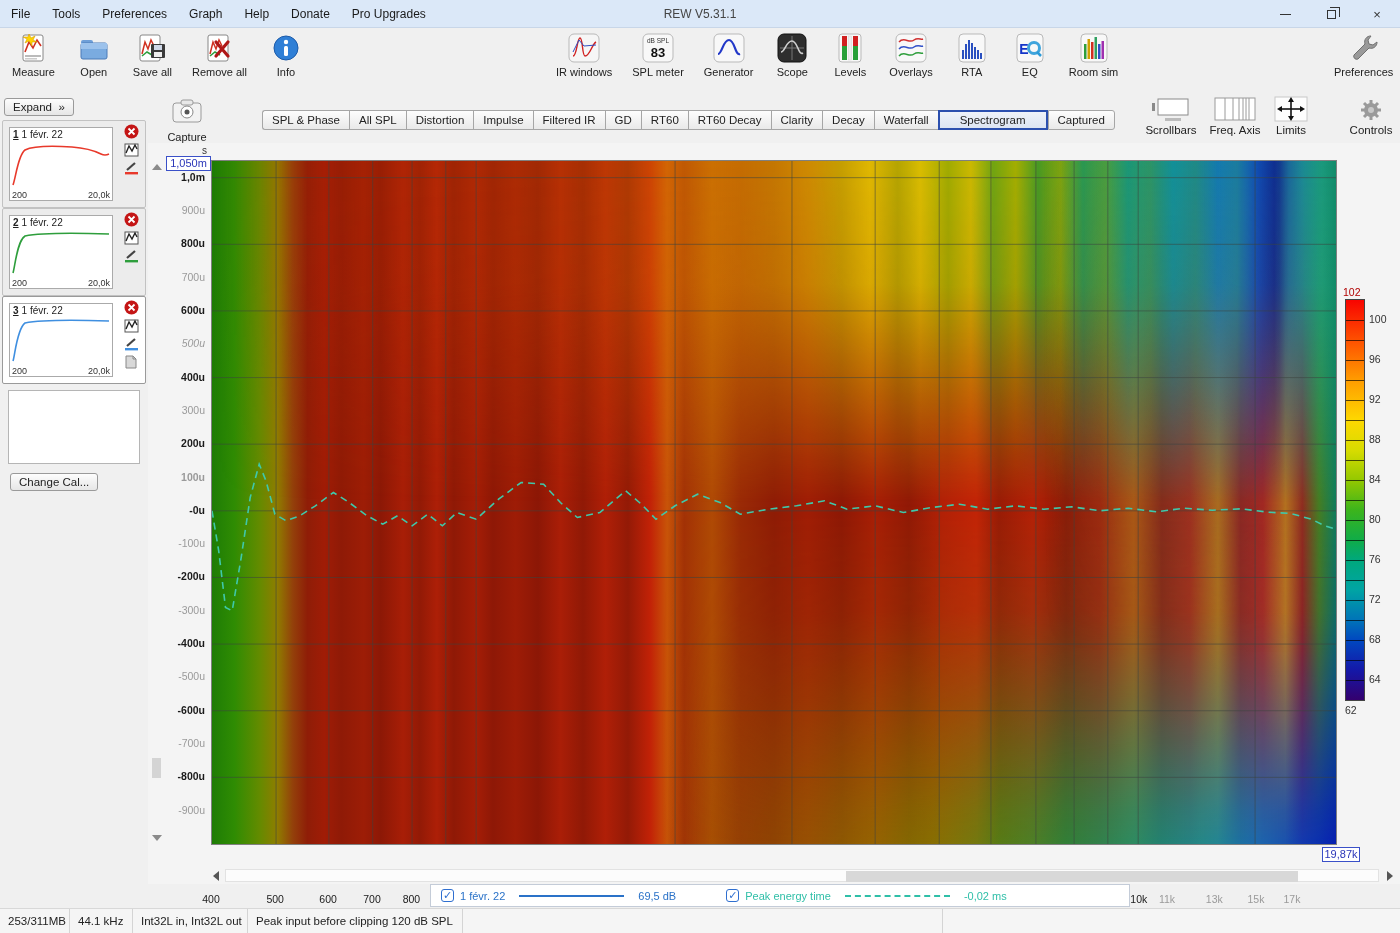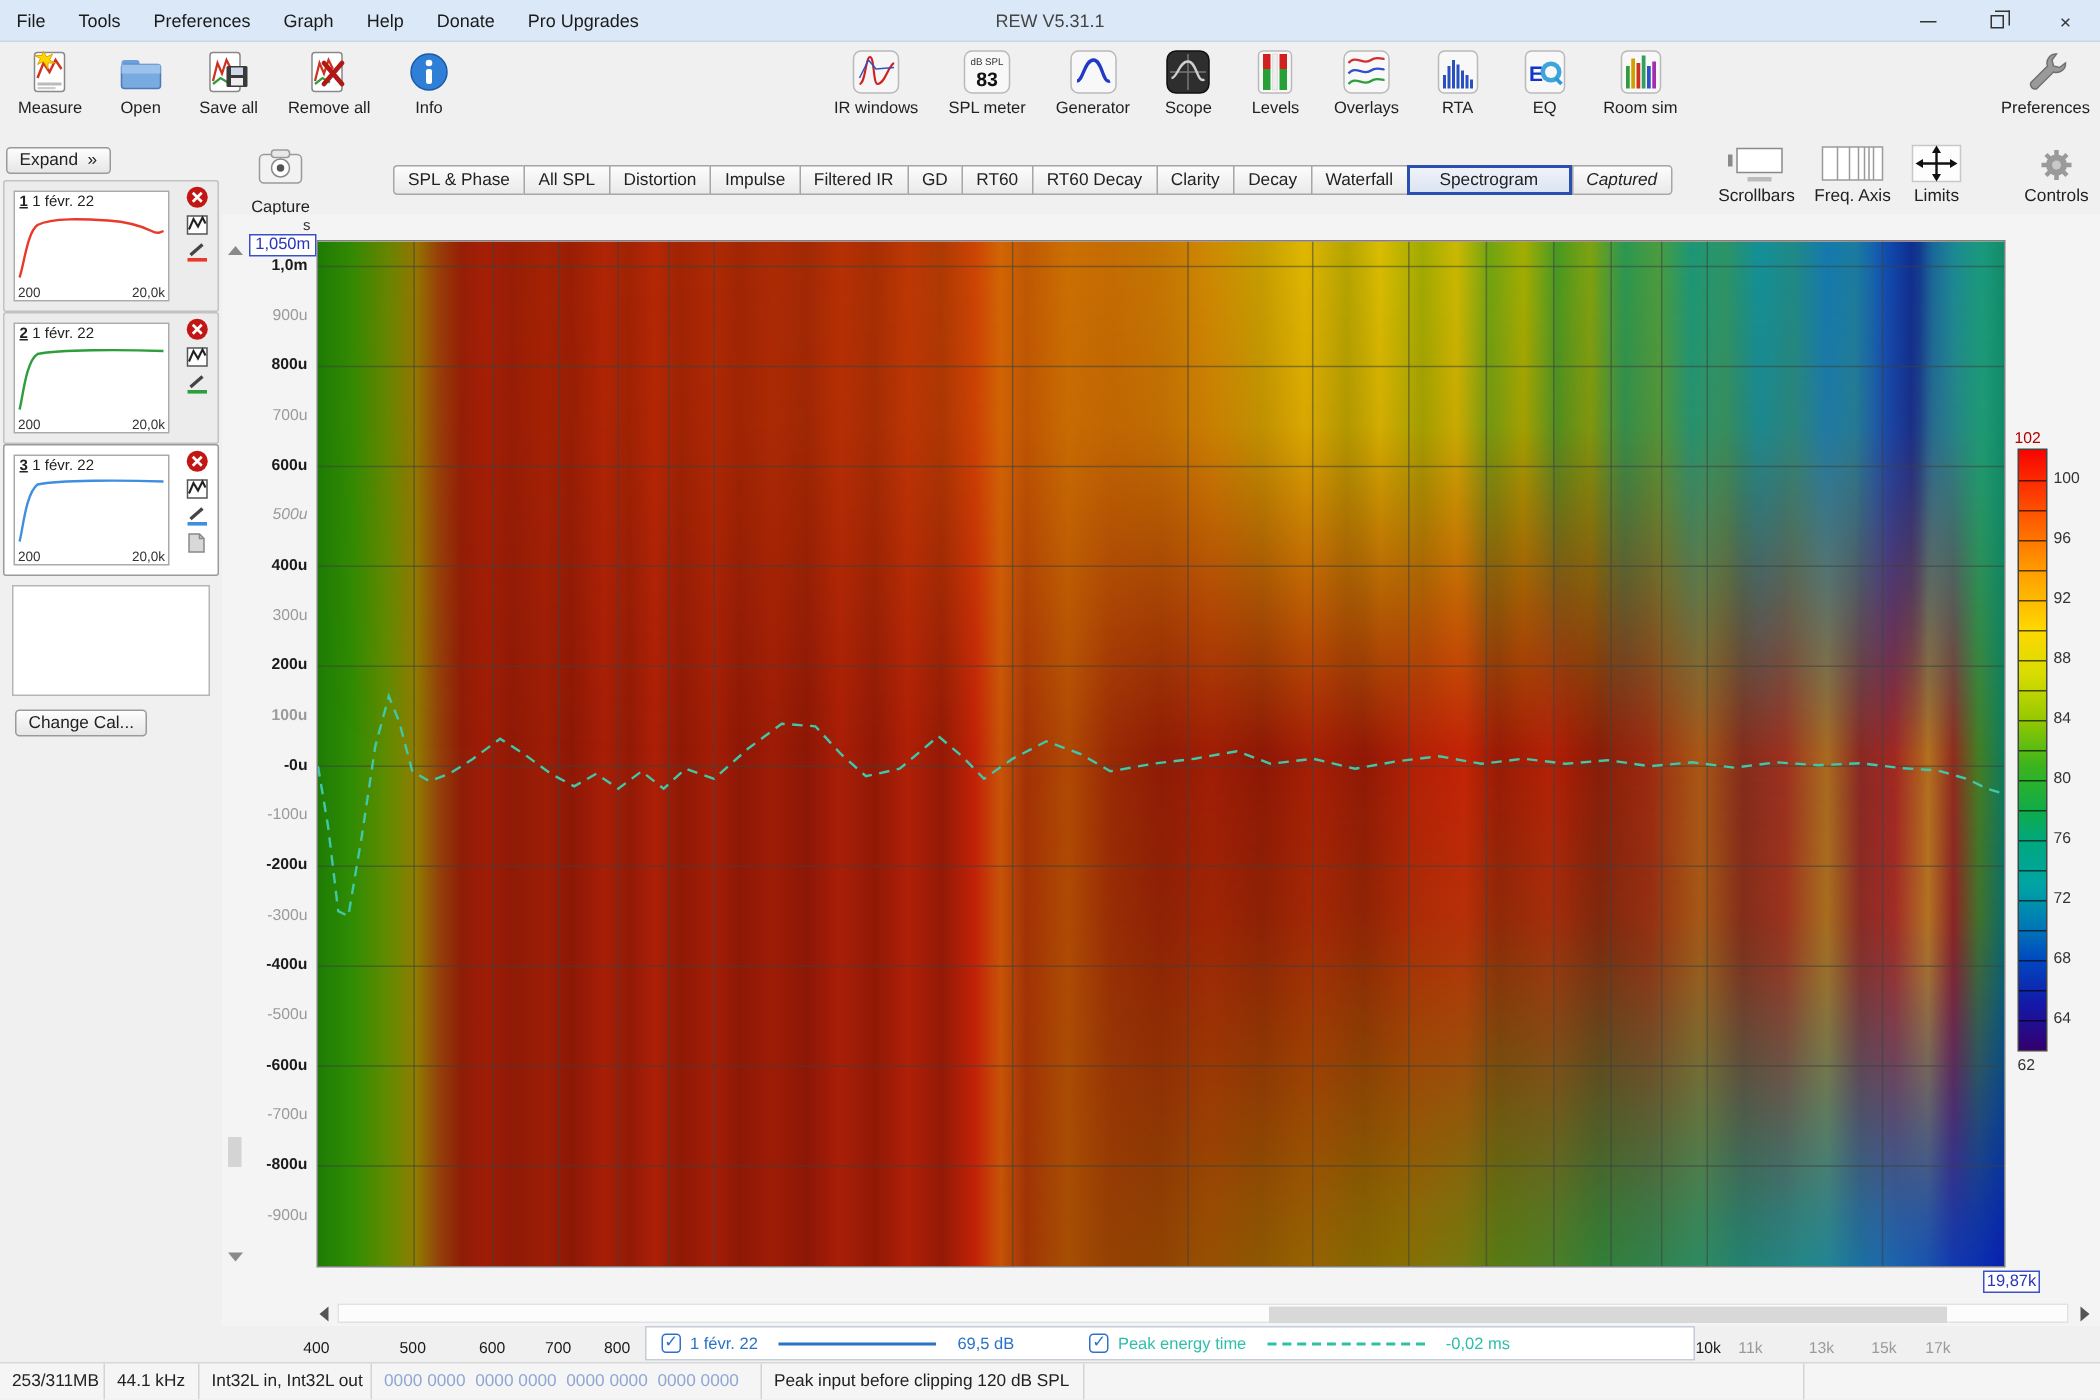--- a/index.html
+++ b/index.html
@@ -21,21 +21,21 @@
   .tb-group { position:absolute; top:2px; display:flex; gap:12px; }
   .tb-btn { display:flex; flex-direction:column; align-items:center; justify-content:flex-start; min-width:46px; padding:2px 4px; }
   .tb-btn svg { display:block; }
   .tb-label { font-size:11px; color:#222; margin-top:2px; white-space:nowrap; }
 
   
   .capture-wrap { position:absolute; left:163px; top:97px; width:48px; text-align:center; }
   .tabbar { position:absolute; left:262px; top:110px; display:flex; }
   .tab { font-size:11.5px; color:#222; padding:3px 9px; background:linear-gradient(#fdfdfd,#e9e9e9); border:1px solid #a6a6a6; border-right:none; white-space:nowrap; cursor:default; }
   .tab:first-child { border-radius:3px 0 0 3px; }
-  .tab:last-child { border-right:1px solid #a6a6a6; border-radius:0 3px 3px 0;font-style:italic; }
+  .tab:last-child { border-right:1px solid #a6a6a6; border-radius:0 3px 3px 0; }
   .tab.selected { background:linear-gradient(#eef2fa,#dce4f2); border:2px solid #2b4fae; padding:2px 20px; }
   .viewbtns { position:absolute; left:1142px; top:96px; width:252px; height:46px; }
   .view-btn { position:absolute; text-align:center; font-size:11.5px; color:#222; }
 
   
   .sidebar { position:absolute; left:2px; top:96px; width:146px; }
   .btn { font-size:11.5px; color:#222; background:linear-gradient(#fdfdfd,#e6e6e6); border:1px solid #9a9a9a; border-radius:3px; padding:2px 8px; display:inline-block; }
   .expand-btn { margin:2px 0 4px 2px; }
   .meas-card { position:relative; width:144px; height:88px; background:#ececec; border:1px solid #c2c2c2; border-radius:2px; margin-bottom:0; }
   .meas-card.selected { background:#ffffff; border-color:#9a9a9a; z-index:3; }
@@ -731,19 +731,18 @@
     <div class="chk" style="margin-left:18px;">✓</div>
     <span class="leg-label" id="leg2-label" style="color: rgb(47, 191, 168);">Peak energy time</span>
     <div class="leg-sample" id="leg2-sample" style="border-top: 2px dashed rgb(47, 191, 168);"></div>
     <span class="leg-value" id="leg2-value" style="color: rgb(47, 191, 168);">-0,02 ms</span>
   </div>
 
   <div class="statusbar">
     <div class="status-cell" style="width:70px;">253/311MB</div>
     <div class="status-cell" style="width:63px;">44.1 kHz</div>
     <div class="status-cell" style="width:115px;">Int32L in, Int32L out</div>
-    <div class="status-cell zeros" style="width:260px;">0000 0000  0000 0000  0000 0000  0000 0000</div>
     <div class="status-cell" style="width:215px;">Peak input before clipping 120 dB SPL</div>
     <div class="status-cell" style="width:480px;"></div>
     <div class="status-cell" style="flex:1;border-right:none;"></div>
   </div>
 
 </div>
 
 </body></html>

